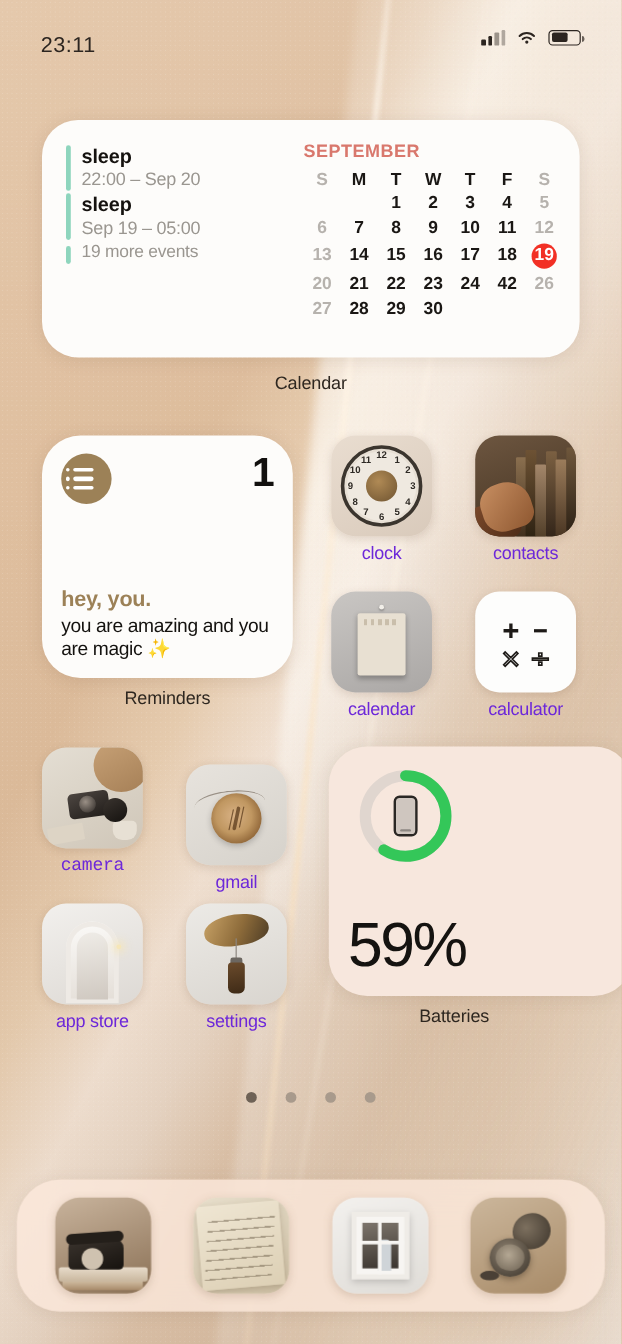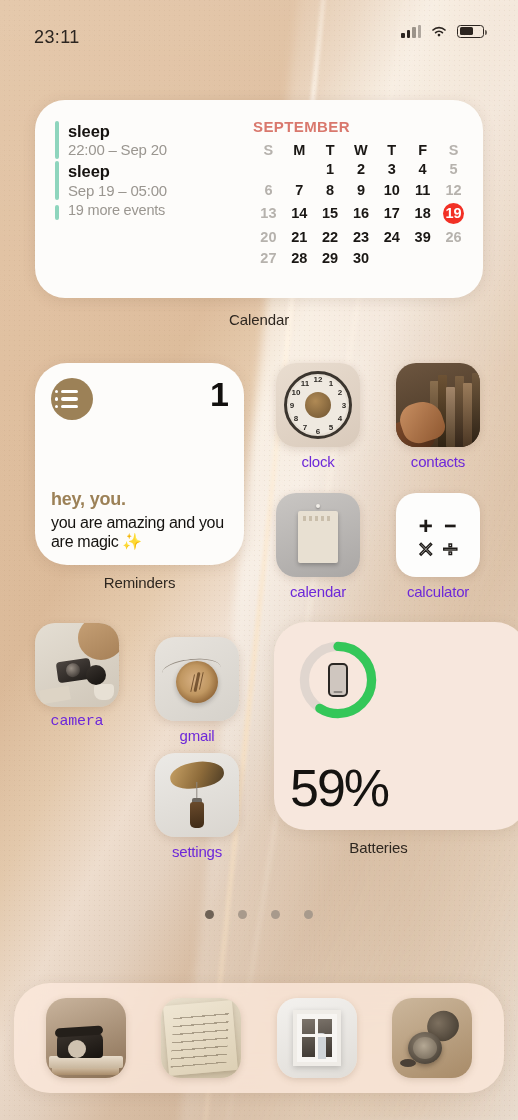--- a/index.html
+++ b/index.html
@@ -436,21 +436,21 @@
               <td>17</td>
               <td>18</td>
               <td><span class="today">19</span></td>
             </tr>
             <tr>
               <td class="dim">20</td>
               <td>21</td>
               <td>22</td>
               <td>23</td>
               <td>24</td>
-              <td>39</td>
+              <td>42</td>
               <td class="dim">26</td>
             </tr>
             <tr>
               <td class="dim">27</td>
               <td>28</td>
               <td>29</td>
               <td>30</td>
               <td></td>
               <td></td>
               <td class="dim"></td>
@@ -547,20 +547,28 @@
   </div>
 
   <div class="app" style="left:155px; top:637px;">
     <div class="ico ic-gmail">
       <div class="chain"></div>
       <div class="slice"></div>
     </div>
     <div class="lbl">gmail</div>
   </div>
 
+  <div class="app" style="left:35px; top:753px;">
+    <div class="ico ic-appstore">
+      <div class="arch"></div>
+      <div class="arch2"></div>
+      <div class="lamp"></div>
+    </div>
+    <div class="lbl">app store</div>
+  </div>
 
   <div class="app" style="left:155px; top:753px;">
     <div class="ico ic-settings">
       <div class="moth"></div>
       <div class="cord"></div>
       <div class="cap"></div>
       <div class="bulb"></div>
     </div>
     <div class="lbl">settings</div>
   </div>

